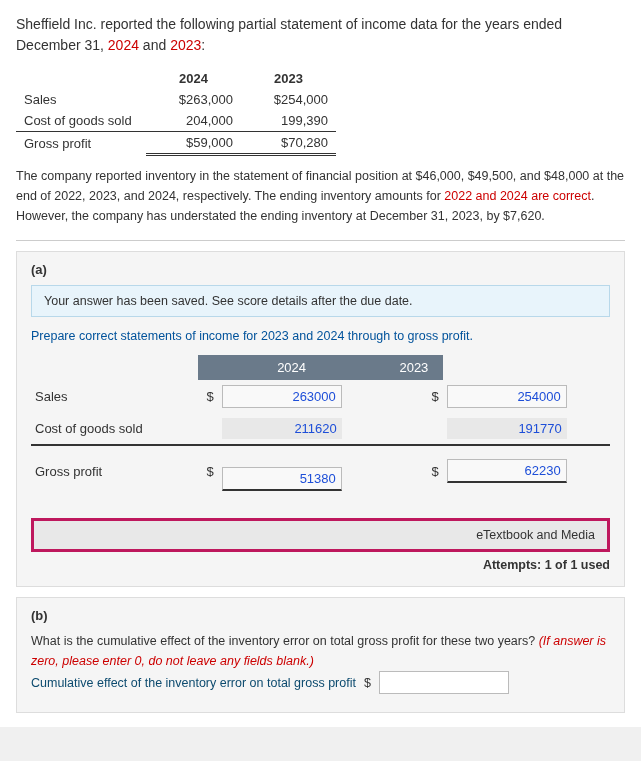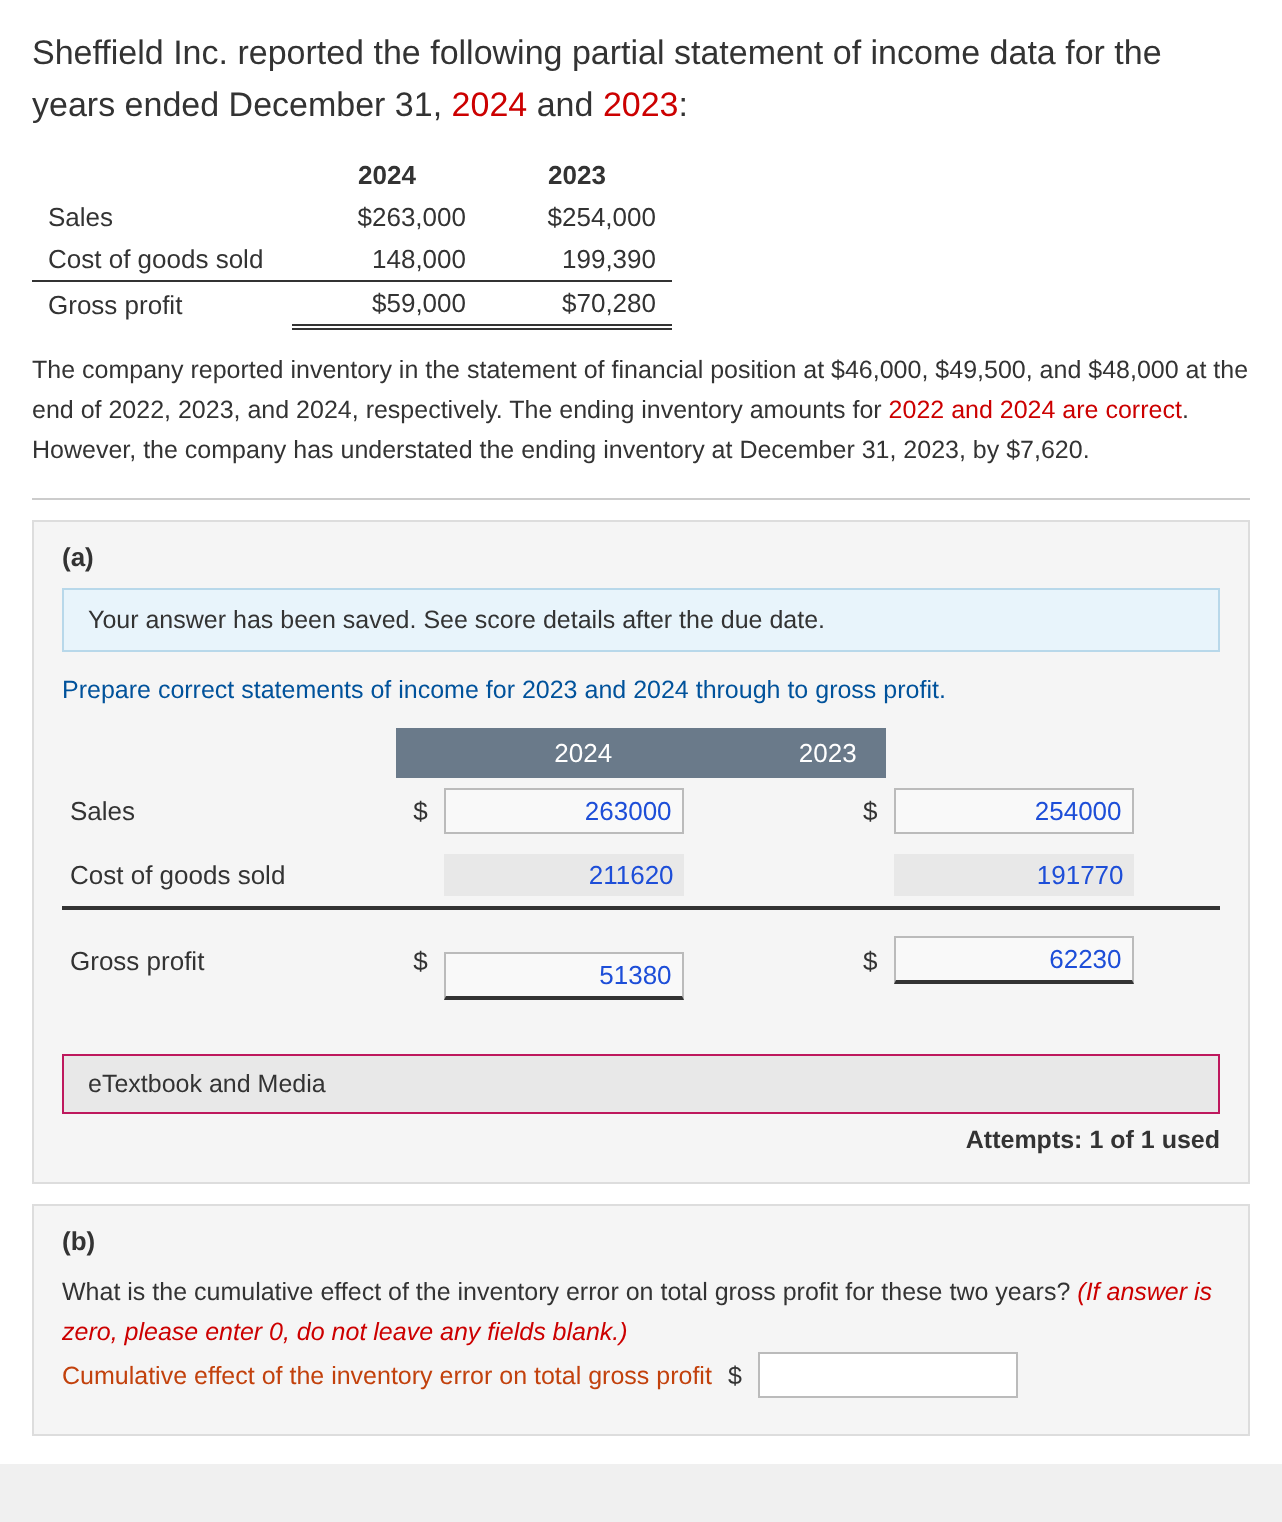--- a/index.html
+++ b/index.html
@@ -9,21 +9,21 @@
       background: #f0f0f0;
       color: #333;
       width: 641px;
     }
     .main-container {
       background: #fff;
       width: 641px;
       padding: 14px 16px;
     }
     .intro-text {
-      font-size: 17px;
+      font-size: 14px;
       color: #333;
       margin-bottom: 12px;
       line-height: 1.5;
     }
     .intro-text span.highlight {
       color: #c00;
       font-weight: normal;
     }
     .data-table {
       width: 320px;
@@ -142,25 +142,26 @@
     }
     .answer-input.no-border {
       border: none;
       background: #e8e8e8;
     }
     .gross-profit-row td {
       border-top: 2px solid #333;
     }
     .etextbook-bar {
       background: #e8e8e8;
-      border: 1px solid #be185d;
+      border: 3px solid #be185d;
       padding: 7px 12px;
       font-size: 12.5px;
       color: #333;
       margin-top: 22px;
+      text-align: right;
     }
     .attempts-row {
       text-align: right;
       font-size: 12.5px;
       color: #333;
       margin-top: 6px;
       padding-bottom: 4px;
     }
     .attempts-row span {
       font-weight: bold;
@@ -182,21 +183,21 @@
       color: #c00;
       font-style: italic;
     }
     .cumulative-row {
       display: flex;
       align-items: center;
       gap: 8px;
       font-size: 12.5px;
     }
     .cumulative-label {
-      color: #c2410c;
+      color: #0c4a6e;
     }
     .cumulative-dollar {
       color: #333;
     }
     .cumulative-input {
       width: 130px;
       border: 1px solid #bbb;
       background: #fff;
       padding: 3px 5px;
       font-size: 13px;
@@ -220,21 +221,21 @@
       </tr>
     </thead>
     <tbody>
       <tr>
         <td class="label-col">Sales</td>
         <td class="value-col">$263,000</td>
         <td class="value-col">$254,000</td>
       </tr>
       <tr>
         <td class="label-col">Cost of goods sold</td>
-        <td class="value-col">148,000</td>
+        <td class="value-col">204,000</td>
         <td class="value-col">199,390</td>
       </tr>
       <tr class="underline-row">
         <td class="label-col">Gross profit</td>
         <td class="value-col" style="border-top:1px solid #333; border-bottom: 3px double #333;">$59,000</td>
         <td class="value-col" style="border-top:1px solid #333; border-bottom: 3px double #333;">$70,280</td>
       </tr>
     </tbody>
   </table>
 

